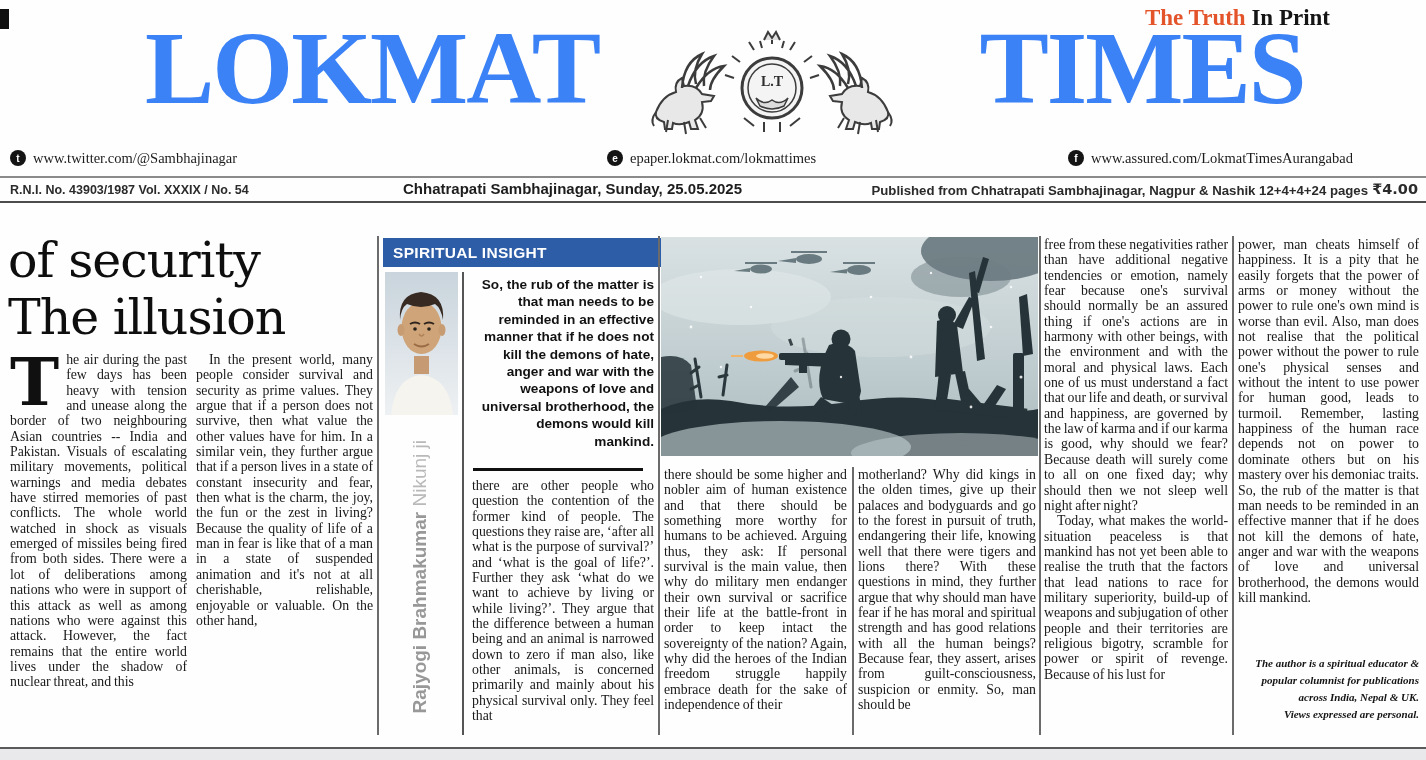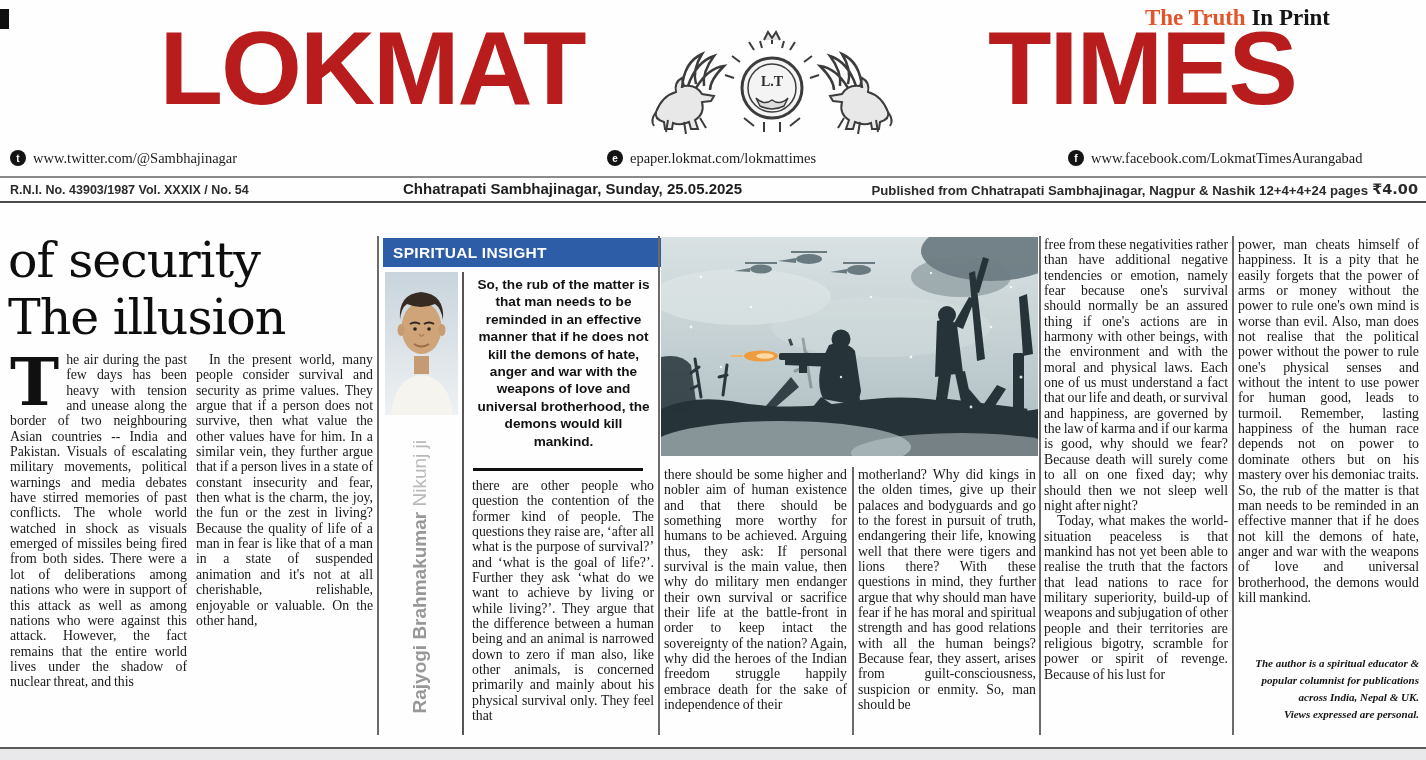--- a/index.html
+++ b/index.html
@@ -4,21 +4,21 @@
 <style>
   html,body{margin:0;padding:0;background:#fff;}
   #page{position:relative;width:1426px;height:760px;background:#fefefe;overflow:hidden;
         font-family:"Liberation Serif",serif;color:#151515;}
   .abs{position:absolute;}
 
   
   .corner-mark{left:0;top:9px;width:9px;height:20px;background:#101010;}
   .tagline{right:96px;top:5px;font-family:"Liberation Serif",serif;font-weight:bold;font-size:23px;white-space:nowrap;}
   .tagline .hi{color:#e4542a;}
-  .mast-title{top:16px;font-family:Liberation Sans, sans-serif;font-weight:bold;color:#b91c1c;
+  .mast-title{top:16px;font-family:Liberation Serif, serif;font-weight:bold;color:#3b82f6;
               font-size:104px;line-height:104px;letter-spacing:-2px;text-align:center;}
   #mast-left{left:98px;width:548px;}
   #mast-right{left:896px;width:492px;}
   .emblem{left:644px;top:26px;}
 
   
   .social{top:148px;height:20px;display:flex;align-items:center;gap:7px;
           font-family:"Liberation Serif",serif;font-size:14.5px;color:#1c1c1c;white-space:nowrap;}
   .badge{width:16px;height:16px;border-radius:50%;background:#141414;color:#fff;display:flex;
          align-items:center;justify-content:center;font-family:"Liberation Sans",sans-serif;
@@ -64,21 +64,21 @@
   #insight-header{left:383px;top:238px;width:312px;height:29px;background:#2e5da7;color:#fff;
                   font-family:"Liberation Sans",sans-serif;font-weight:bold;font-size:15.5px;
                   line-height:29px;padding-left:10px;box-sizing:border-box;letter-spacing:.3px;}
   #author-photo{left:385px;top:272px;}
   #byline{left:381px;top:418px;width:78px;height:317px;display:flex;align-items:center;justify-content:center;}
   #byline .vert{writing-mode:vertical-rl;transform:rotate(180deg);white-space:nowrap;
                 font-family:"Liberation Sans",sans-serif;font-weight:bold;font-size:19px;}
   #byline .b1{color:#989898;}
   #byline .b2{color:#b9b9b9;font-weight:normal;}
   #quote{left:473px;top:276px;width:181px;font-family:"Liberation Sans",sans-serif;font-weight:bold;
-         font-size:13.6px;line-height:17.4px;color:#121212;text-align:center;}
+         font-size:13.6px;line-height:17.4px;color:#121212;text-align:right;}
   #quote-rule{left:473px;top:468px;width:170px;height:2.5px;background:#101010;}
 
   
   #rule-bottom{top:747px;height:2px;background:#5a5a5a;}
   #bottom-strip{left:0;top:749px;width:1426px;height:11px;background:#e9e9ec;}
 </style>
 </head>
 <body>
 
 <div id="page">
@@ -122,21 +122,21 @@
   <div class="abs social" style="left:10px;">
     <span class="badge">t</span>
     <span>www.twitter.com/@Sambhajinagar</span>
   </div>
   <div class="abs social" style="left:607px;">
     <span class="badge">e</span>
     <span>epaper.lokmat.com/lokmattimes</span>
   </div>
   <div class="abs social" style="left:1068px;">
     <span class="badge">f</span>
-    <span>www.facebook.com/LokmatTimesAurangabad</span>
+    <span>www.assured.com/LokmatTimesAurangabad</span>
   </div>
 
   <div class="abs rule" id="rule-top"></div>
   <div class="abs info" id="rni">R.N.I. No. 43903/1987 Vol. XXXIX / No. 54</div>
   <div class="abs info" id="dateline">Chhatrapati Sambhajinagar, Sunday, 25.05.2025</div>
   <div class="abs info" id="published">Published from Chhatrapati Sambhajinagar, Nagpur &amp; Nashik 12+4+4+24 pages</div>
   <div class="abs info" id="price">₹4.00</div>
   <div class="abs rule" id="rule-mid"></div>
 
   <div class="abs" id="headline">

